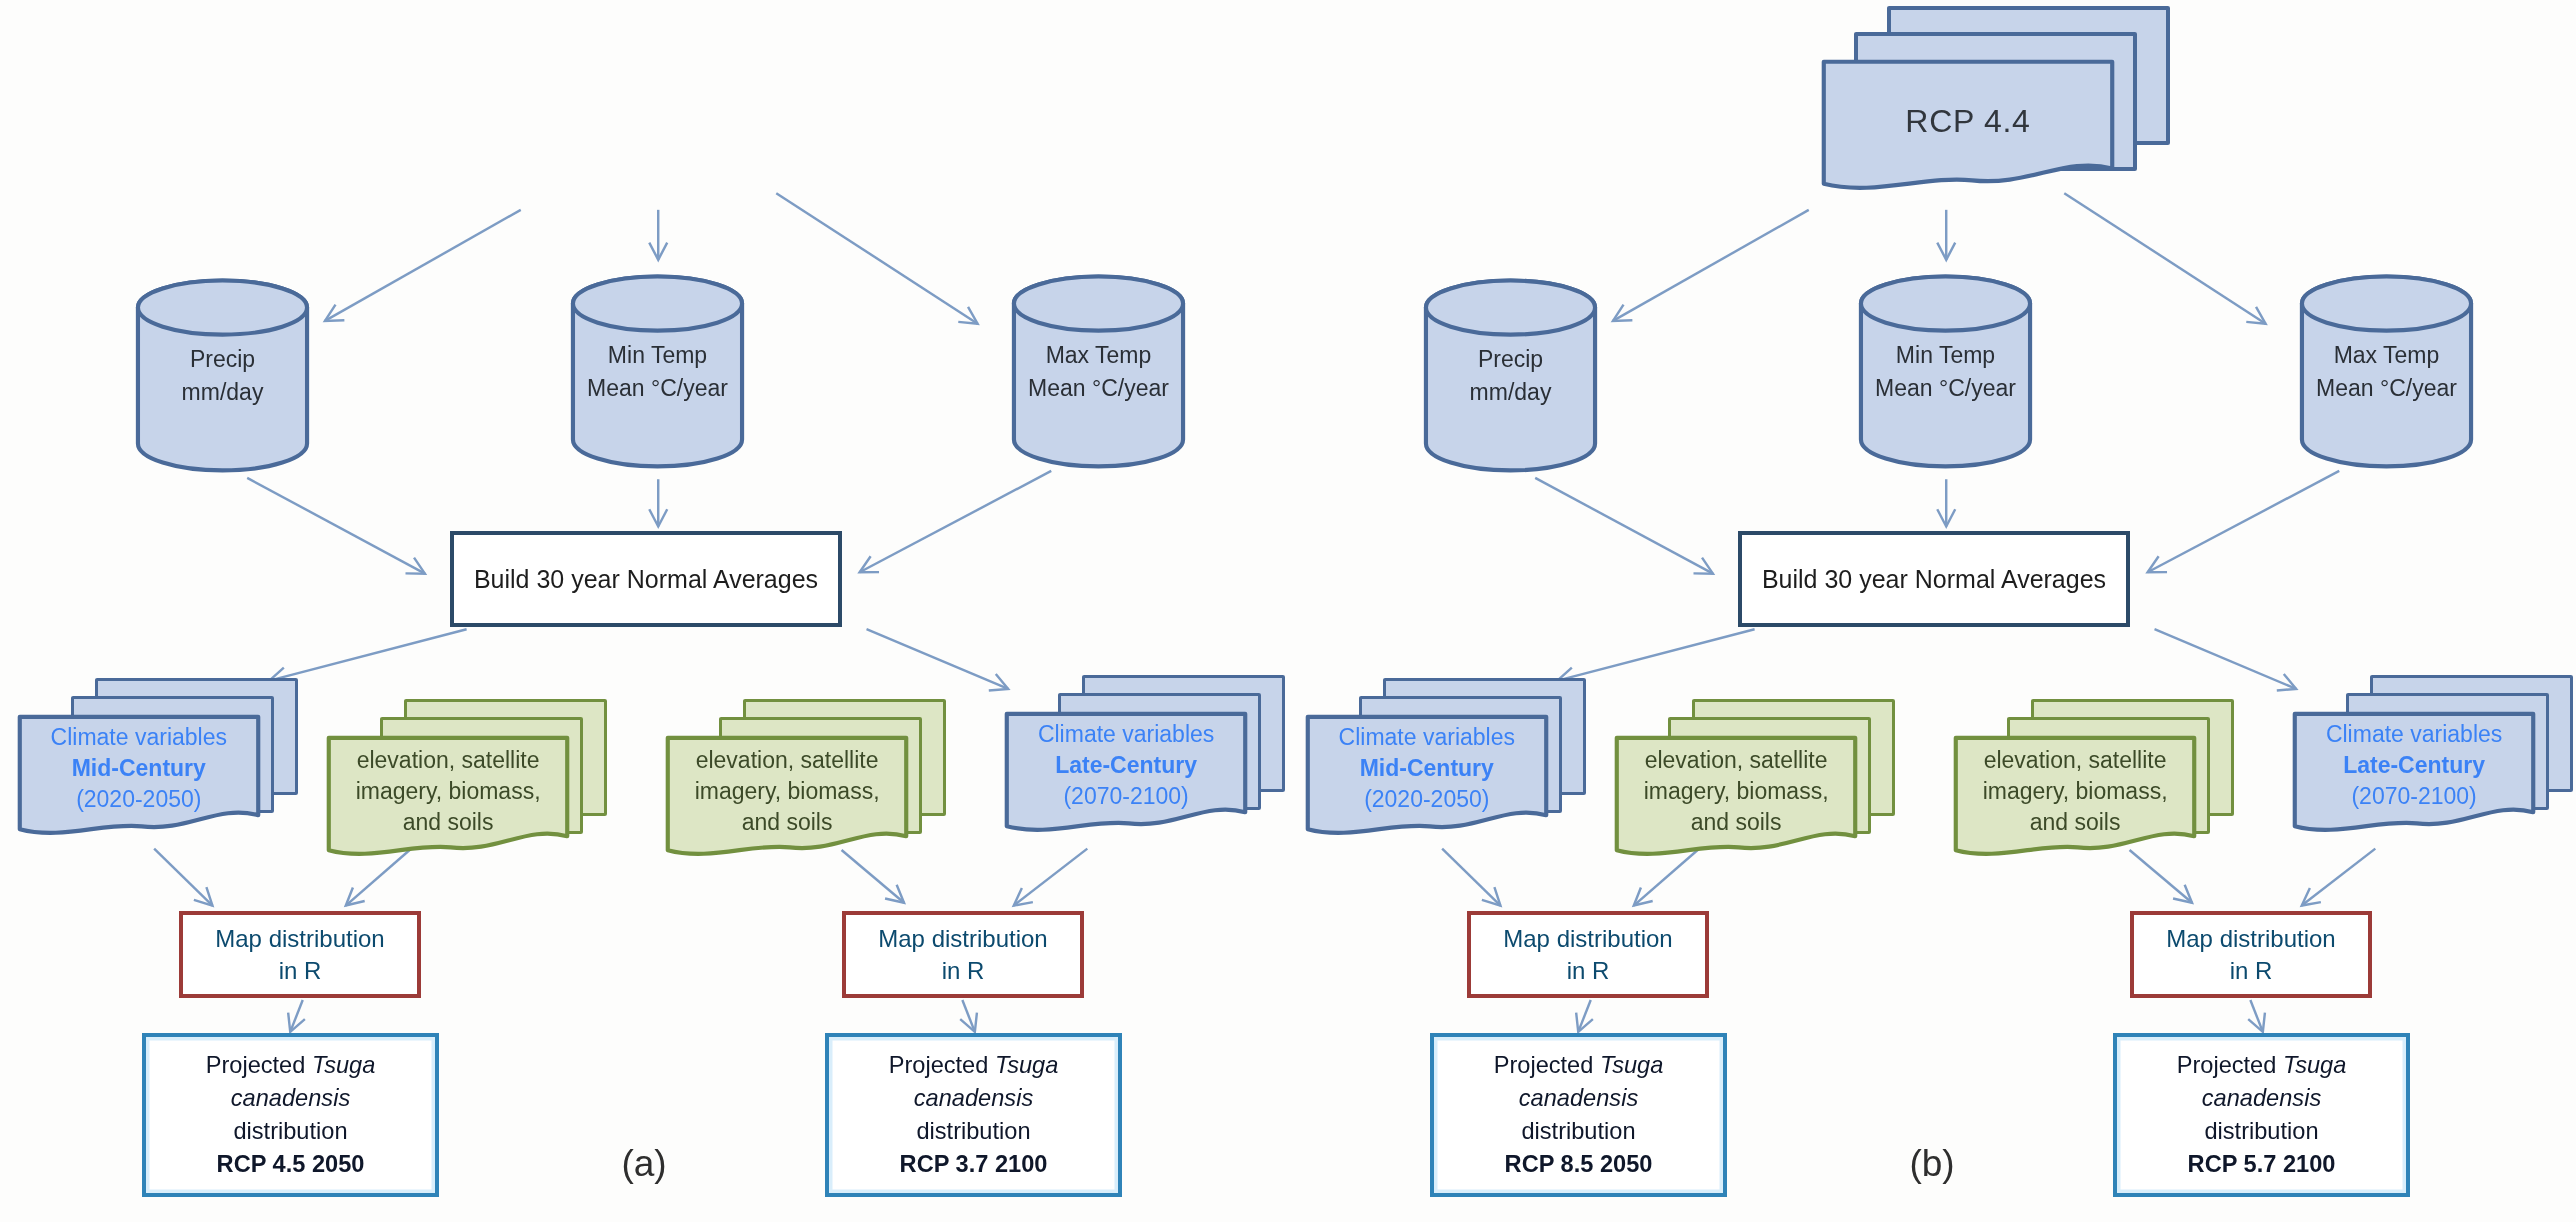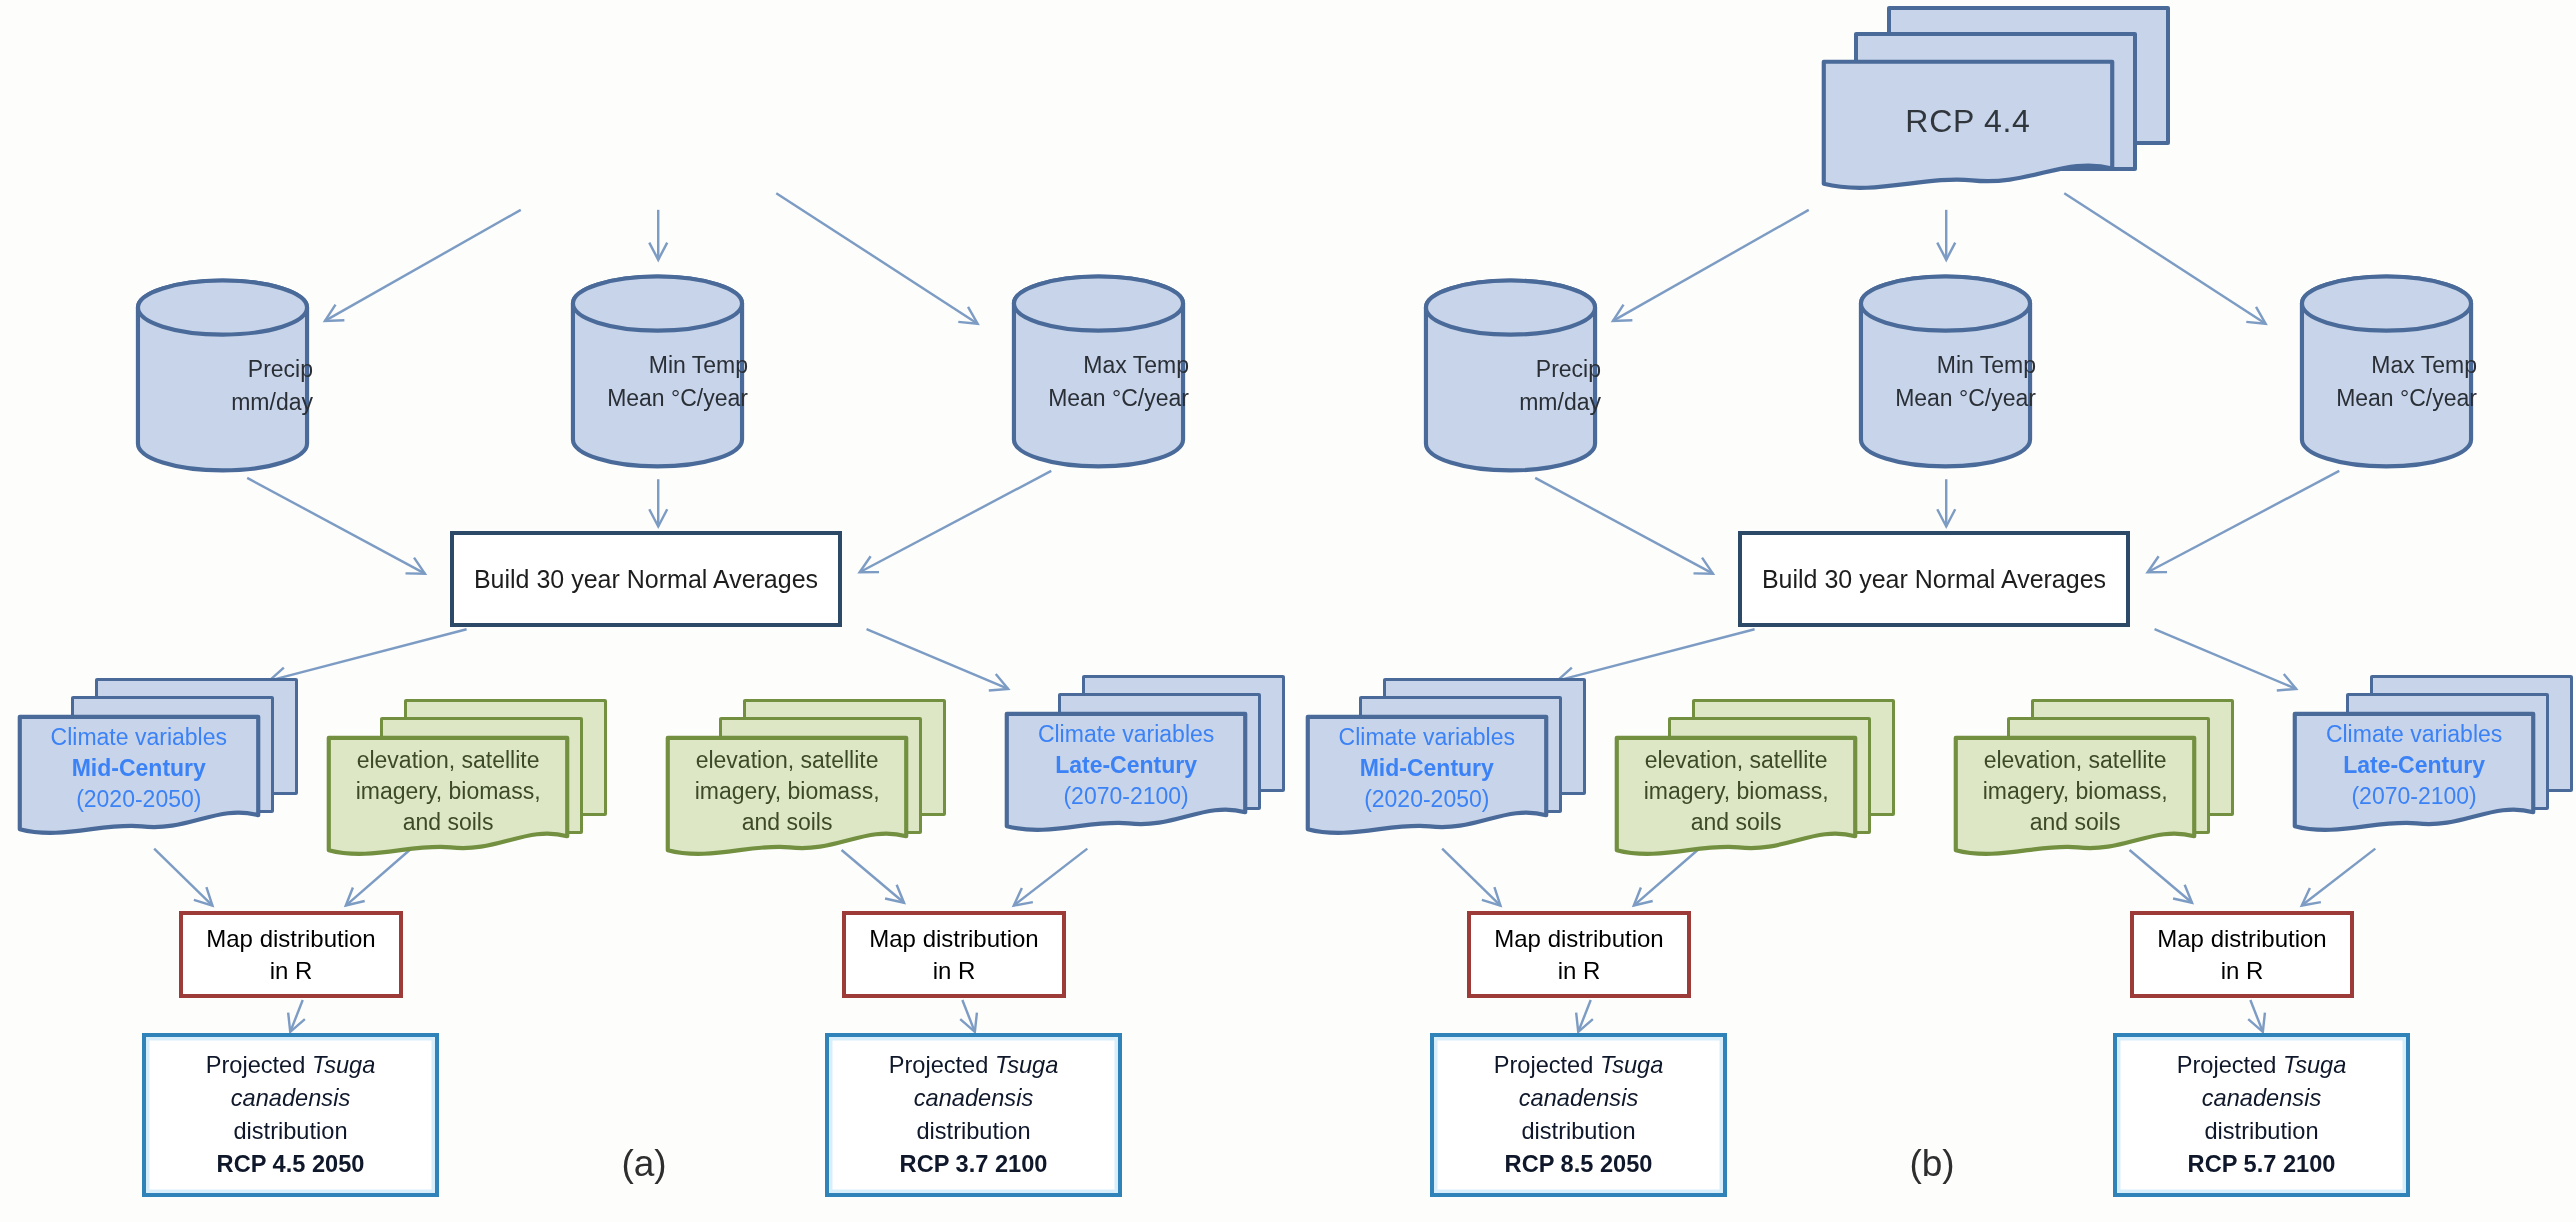--- a/index.html
+++ b/index.html
@@ -10,29 +10,29 @@
   .stack{position:absolute;}
   .page{position:absolute;box-sizing:border-box;width:283px;height:139px;background:#c7d4ea;border:4.2px solid #4a6a99;border-radius:2.1px;}
   .page.sm{width:203px;height:117px;border-width:3.5px;}
   .page.green{background:#dde6c5;border-color:#72903f;}
   .docshape{position:absolute;}
   .blue-shape{fill:#c7d4ea;stroke:#4a6a99;stroke-width:6px;stroke-linejoin:round;}
   .green-shape{fill:#dde6c5;stroke:#72903f;stroke-width:6px;stroke-linejoin:round;}
   .rcp-lbl{position:absolute;left:0;top:53px;width:294px;height:125px;display:flex;align-items:center;justify-content:center;
            font-size:32px;color:#31363d;letter-spacing:0.7px;}
   .cyl{position:absolute;width:181px;height:201px;}
-  .cyl-lbl{position:absolute;left:0;top:78px;width:181px;text-align:right;font-size:23px;line-height:1.42;color:#2a2f36;}
+  .cyl-lbl{position:absolute;left:0;top:68px;width:181px;text-align:center;font-size:23px;line-height:1.42;color:#2a2f36;}
   .proc-box{position:absolute;box-sizing:border-box;width:392px;height:96px;background:#ffffff;border:4.9px solid #2c4a68;
             display:flex;align-items:center;justify-content:center;font-size:25px;color:#1d1d1d;}
   .doc-lbl{position:absolute;text-align:center;font-size:23px;line-height:1.34;}
   .blue-doc-lbl{color:#3b82f6;}
   .green-doc-lbl{color:#3c4a28;}
   .b{font-weight:bold;}
-  .map-box{position:absolute;box-sizing:border-box;width:224px;height:87px;background:#ffffff;border:4.2px solid #9c3b38;
-           display:flex;flex-direction:column;align-items:center;justify-content:center;font-size:24px;line-height:1.3;color:#000000;}
+  .map-box{position:absolute;box-sizing:border-box;width:242px;height:87px;background:#ffffff;border:4.2px solid #9c3b38;
+           display:flex;flex-direction:column;align-items:center;justify-content:center;font-size:24px;line-height:1.3;color:#0c4a6e;}
   .out-box{position:absolute;box-sizing:border-box;width:297px;height:164px;background:#ffffff;border:4.9px solid #2f83b8;
            box-shadow:inset 0 0 0 3.5px #d9eefb;display:flex;flex-direction:column;align-items:center;justify-content:center;
            font-size:23.6px;line-height:1.4;color:#0f172a;text-align:center;}
   .caption{position:absolute;left:592px;top:1143px;width:104px;text-align:center;font-size:37px;color:#2e2e2e;}
 </style>
 </head>
 <body>
 
 <div id="figure">
   <div class="panel" style="left: 0px;">

